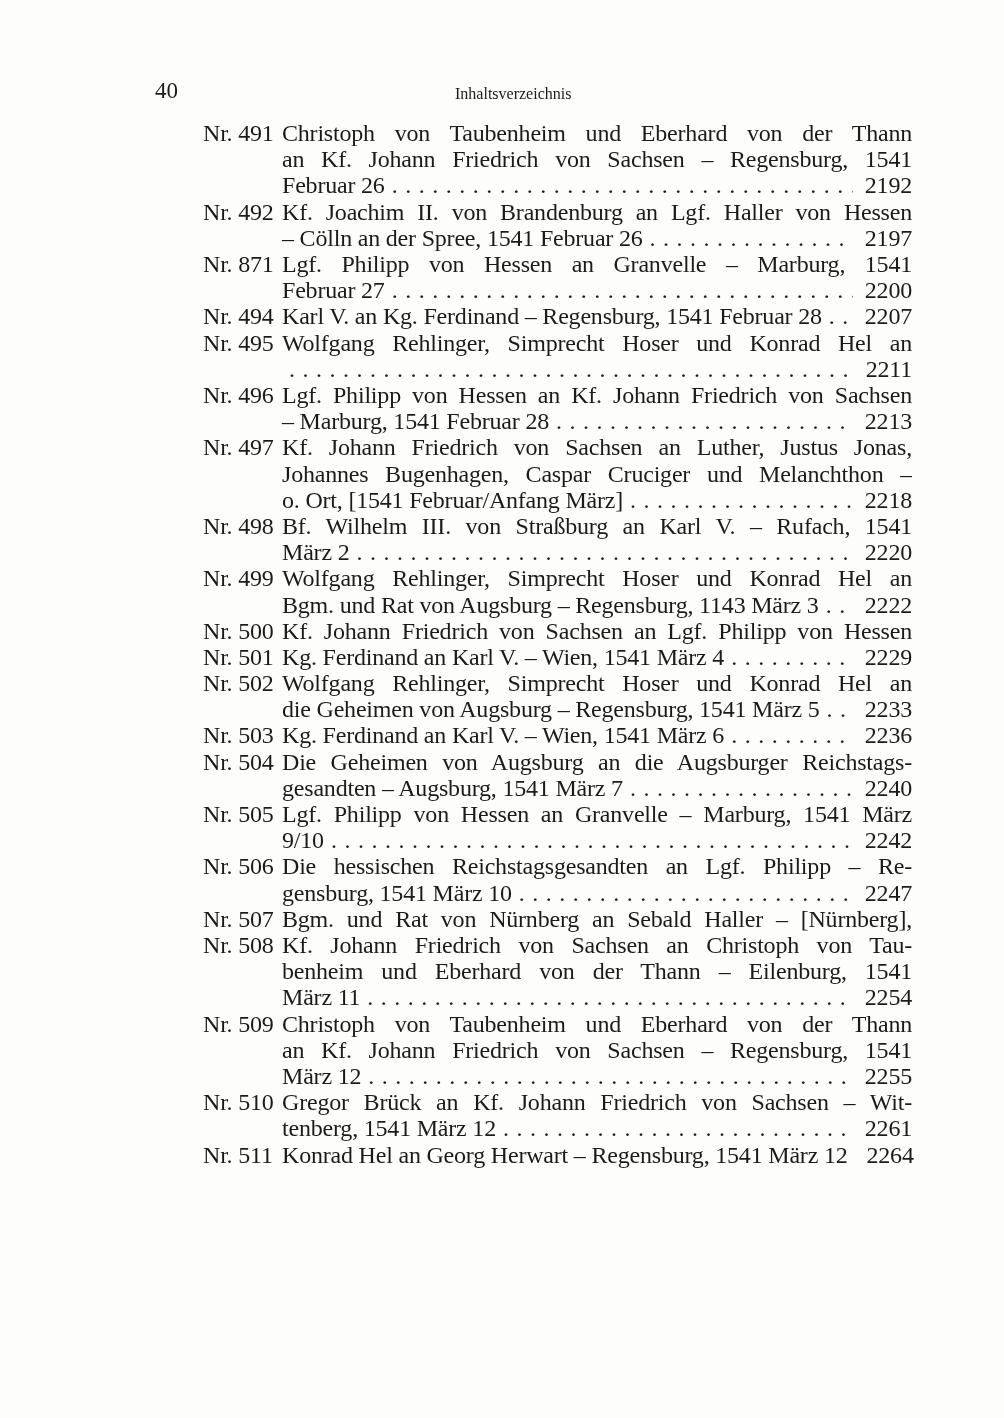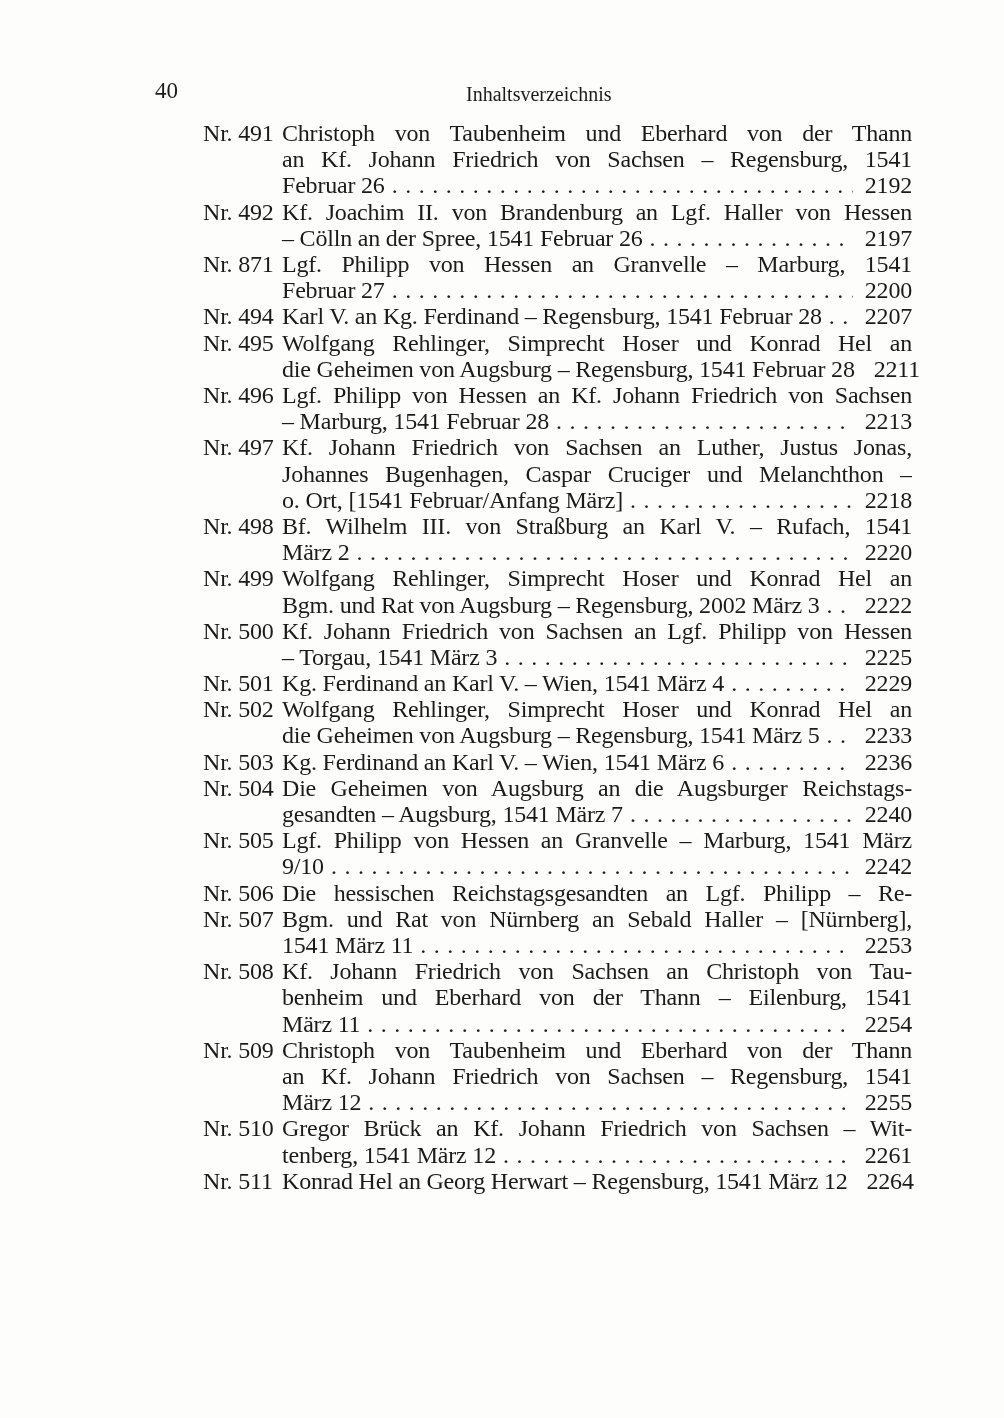--- a/index.html
+++ b/index.html
@@ -18,23 +18,23 @@
   }
   .folio {
     position: absolute;
     left: 155px;
     top: 78px;
     font-size: 23px;
     line-height: 26px;
   }
   .running-head {
     position: absolute;
-    left: 466px;
+    left: 455px;
     top: 81px;
-    font-size: 20px;
+    font-size: 16px;
     line-height: 26px;
   }
   .toc {
     position: absolute;
     left: 203px;
     top: 120px;
     width: 709px;
     font-size: 24px;
     line-height: 26.2px;
     letter-spacing: -0.2px;
@@ -118,21 +118,20 @@
         <div class="line lastline">
           <span class="nr">Nr. 494</span>
           <span class="ltext">Karl V. an Kg. Ferdinand – Regensburg, 1541 Februar 28</span>
           <span class="leader"></span>
           <span class="pagenum">2207</span>
         </div>
       </div>
       <div class="entry">
         <div class="line jline"><span class="nr">Nr. 495</span><span>Wolfgang Rehlinger, Simprecht Hoser und Konrad Hel an</span></div>
         <div class="line lastline cont">
-          <span class="ltext">die Geheimen von Augsburg – Regensburg, 1541 Februar 28</span>
           <span class="leader"></span>
           <span class="pagenum">2211</span>
         </div>
       </div>
       <div class="entry">
         <div class="line jline"><span class="nr">Nr. 496</span><span>Lgf. Philipp von Hessen an Kf. Johann Friedrich von Sachsen</span></div>
         <div class="line lastline cont">
           <span class="ltext">– Marburg, 1541 Februar 28</span>
           <span class="leader"></span>
           <span class="pagenum">2213</span>
@@ -151,32 +150,27 @@
         <div class="line jline"><span class="nr">Nr. 498</span><span>Bf. Wilhelm III. von Straßburg an Karl V. – Rufach, 1541</span></div>
         <div class="line lastline cont">
           <span class="ltext">März 2</span>
           <span class="leader"></span>
           <span class="pagenum">2220</span>
         </div>
       </div>
       <div class="entry">
         <div class="line jline"><span class="nr">Nr. 499</span><span>Wolfgang Rehlinger, Simprecht Hoser und Konrad Hel an</span></div>
         <div class="line lastline cont">
-          <span class="ltext">Bgm. und Rat von Augsburg – Regensburg, 2002 März 3</span>
+          <span class="ltext">Bgm. und Rat von Augsburg – Regensburg, 1143 März 3</span>
           <span class="leader"></span>
           <span class="pagenum">2222</span>
         </div>
       </div>
       <div class="entry">
         <div class="line jline"><span class="nr">Nr. 500</span><span>Kf. Johann Friedrich von Sachsen an Lgf. Philipp von Hessen</span></div>
-        <div class="line lastline cont">
-          <span class="ltext">– Torgau, 1541 März 3</span>
-          <span class="leader"></span>
-          <span class="pagenum">2225</span>
-        </div>
       </div>
       <div class="entry">
         <div class="line lastline">
           <span class="nr">Nr. 501</span>
           <span class="ltext">Kg. Ferdinand an Karl V. – Wien, 1541 März 4</span>
           <span class="leader"></span>
           <span class="pagenum">2229</span>
         </div>
       </div>
       <div class="entry">
@@ -206,28 +200,28 @@
       <div class="entry">
         <div class="line jline"><span class="nr">Nr. 505</span><span>Lgf. Philipp von Hessen an Granvelle – Marburg, 1541 März</span></div>
         <div class="line lastline cont">
           <span class="ltext">9/10</span>
           <span class="leader"></span>
           <span class="pagenum">2242</span>
         </div>
       </div>
       <div class="entry">
         <div class="line jline"><span class="nr">Nr. 506</span><span>Die hessischen Reichstagsgesandten an Lgf. Philipp – Re-</span></div>
+        <div class="line lastline cont">
+          <span class="ltext">gensburg, 1541 März 10</span>
+          <span class="leader"></span>
+          <span class="pagenum">2247</span>
+        </div>
       </div>
       <div class="entry">
         <div class="line jline"><span class="nr">Nr. 507</span><span>Bgm. und Rat von Nürnberg an Sebald Haller – [Nürnberg],</span></div>
-        <div class="line lastline cont">
-          <span class="ltext">1541 März 11</span>
-          <span class="leader"></span>
-          <span class="pagenum">2253</span>
-        </div>
       </div>
       <div class="entry">
         <div class="line jline"><span class="nr">Nr. 508</span><span>Kf. Johann Friedrich von Sachsen an Christoph von Tau-</span></div>
         <div class="line jline cont"><span>benheim und Eberhard von der Thann – Eilenburg, 1541</span></div>
         <div class="line lastline cont">
           <span class="ltext">März 11</span>
           <span class="leader"></span>
           <span class="pagenum">2254</span>
         </div>
       </div>

